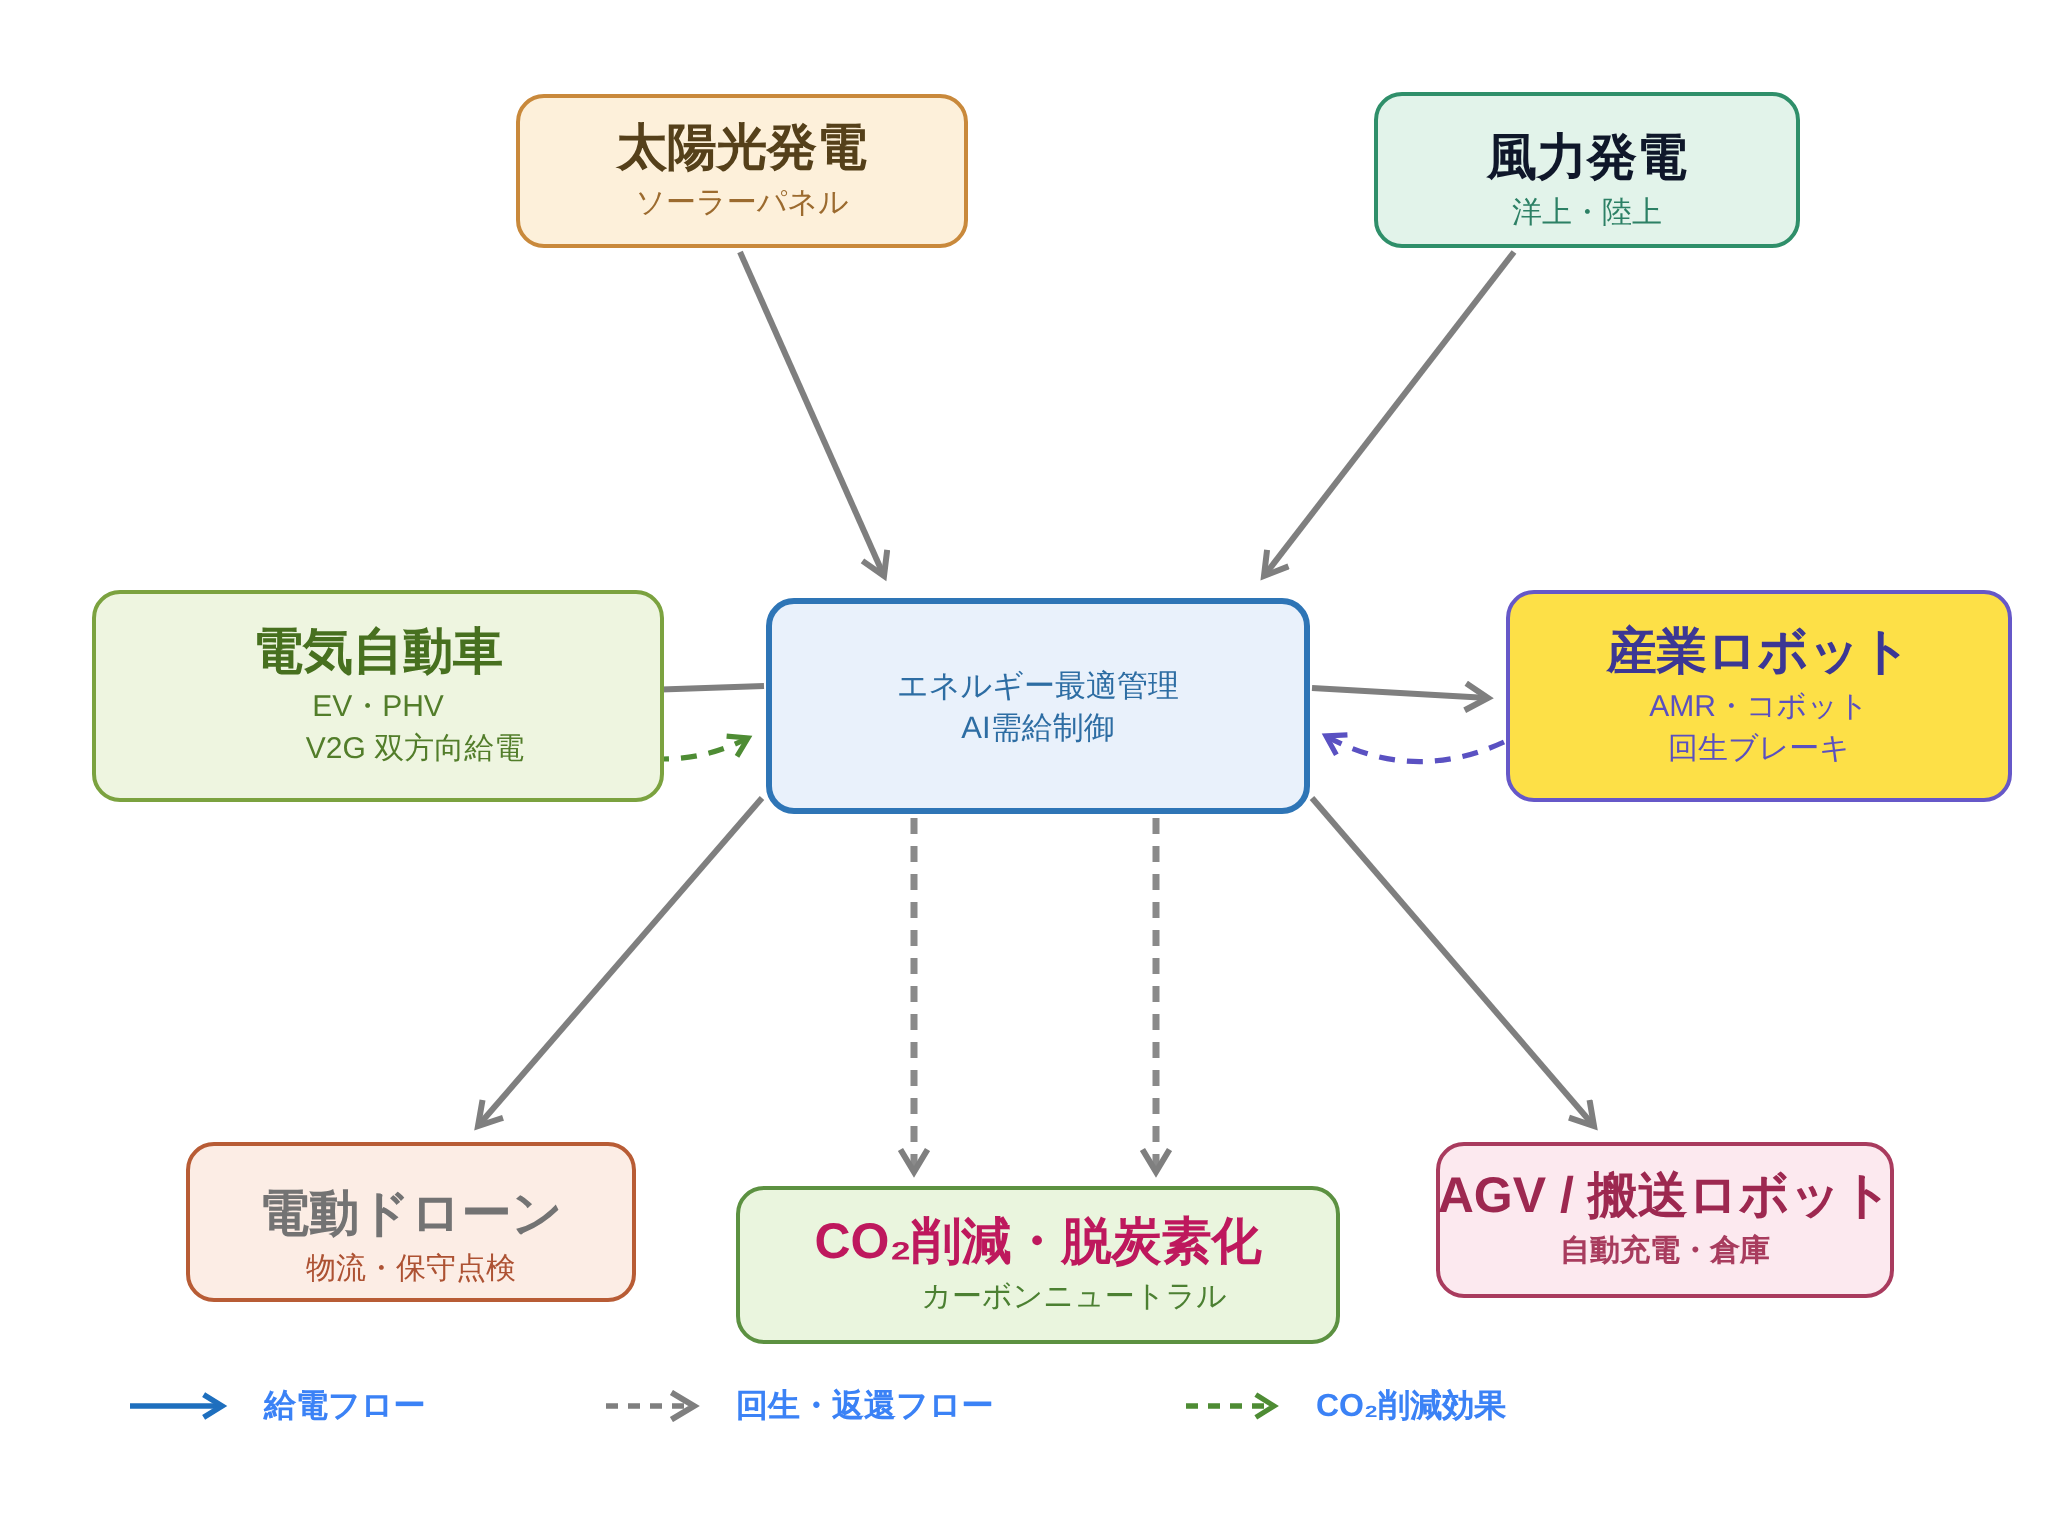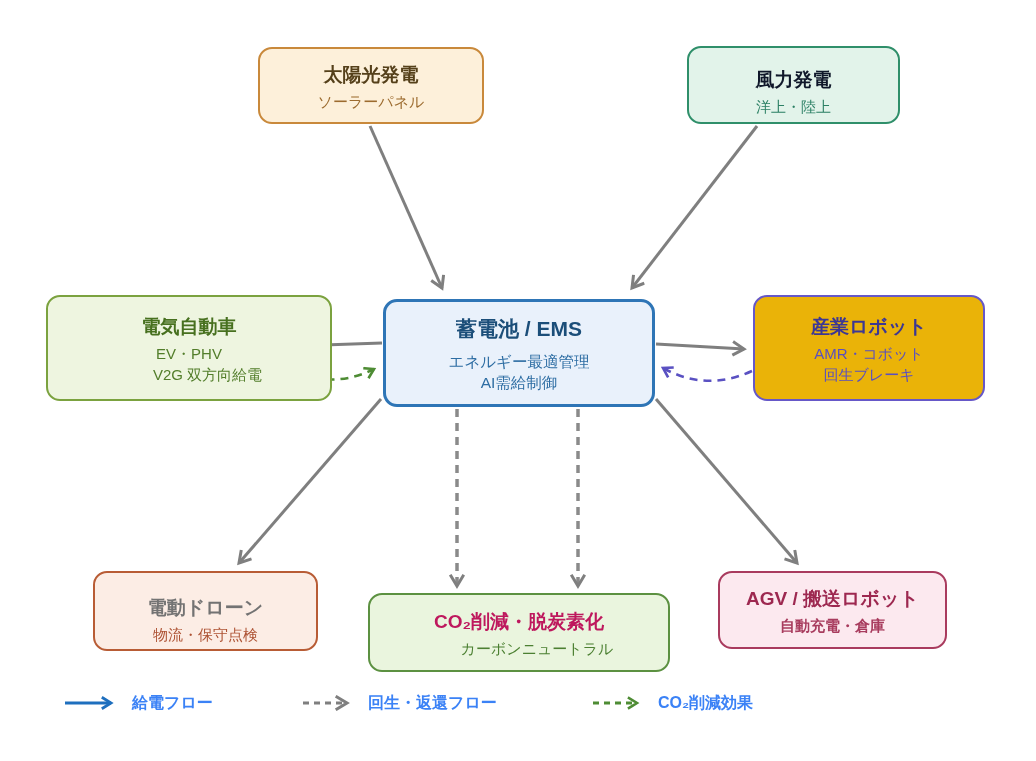--- a/index.html
+++ b/index.html
@@ -23,21 +23,21 @@
     border-radius: 14px;
     background: #eee;
     display: flex;
     flex-direction: column;
     align-items: center;
     justify-content: center;
     text-align: center;
     padding: 6px 8px 4px 8px;
   }
   .node .title {
-    font-size: 19px;
+    font-size: 25px;
     font-weight: bold;
     line-height: 25px;
     margin-bottom: 4px;
     white-space: nowrap;
   }
   .node .sub {
     font-size: 15px;
     line-height: 21px;
     white-space: nowrap;
   }
@@ -105,26 +105,25 @@
     <div class="sub" style="color: rgb(44, 128, 101);">洋上・陸上</div>
   </div>
 
   <div class="node" style="left: 46px; top: 295px; width: 286px; height: 106px; background: rgb(238, 245, 224); border-color: rgb(123, 162, 63);">
     <div class="title" style="color: rgb(71, 112, 31);">電気自動車</div>
     <div class="sub" style="color: rgb(82, 125, 42);">EV・PHV</div>
     <div class="sub" style="color: rgb(82, 125, 42); margin-left: 37px;">V2G 双方向給電</div>
   </div>
 
   <div class="node ems-node" style="left: 383px; top: 299px; width: 272px; height: 108px; border-width: 3px; background: rgb(233, 241, 251); border-color: rgb(46, 117, 182);">
-    <div class="title" style="color: rgb(27, 78, 121);">蓄電池 / EMS</div>
     <div class="sub" style="color: rgb(45, 109, 163);">エネルギー最適管理</div>
     <div class="sub" style="color: rgb(45, 109, 163);">AI需給制御</div>
   </div>
 
-  <div class="node" style="left: 753px; top: 295px; width: 232px; height: 106px; background: #eab308; border-color: rgb(102, 88, 200);">
+  <div class="node" style="left: 753px; top: 295px; width: 253px; height: 106px; background: #fde047; border-color: rgb(102, 88, 200);">
     <div class="title" style="color: rgb(60, 55, 148);">産業ロボット</div>
     <div class="sub" style="color: rgb(90, 80, 192);">AMR・コボット</div>
     <div class="sub" style="color: rgb(90, 80, 192);">回生ブレーキ</div>
   </div>
 
   <div class="node" style="left: 93px; top: 571px; width: 225px; height: 80px; background: rgb(252, 237, 229); border-color: rgb(184, 92, 53);">
     <div class="title" style="color: #737373; margin-top: 16px;">電動ドローン</div>
     <div class="sub" style="color: rgb(173, 82, 51);">物流・保守点検</div>
   </div>
 

